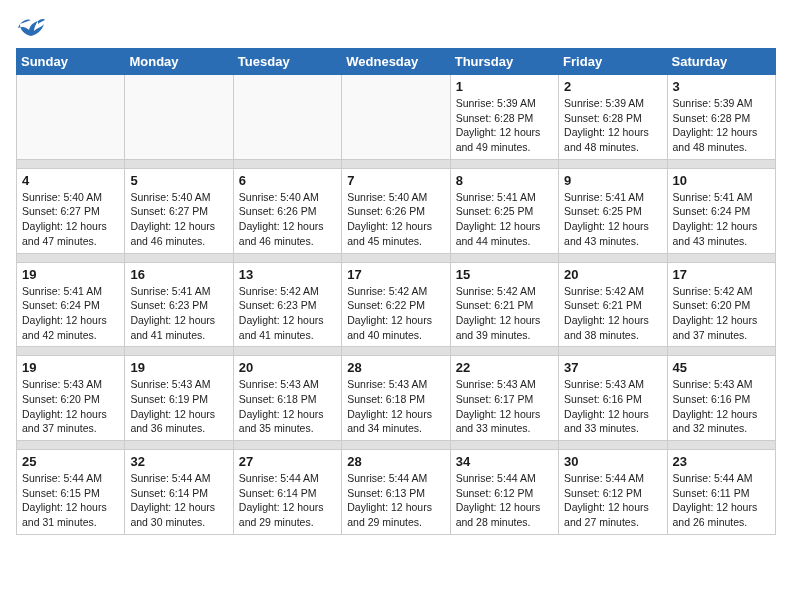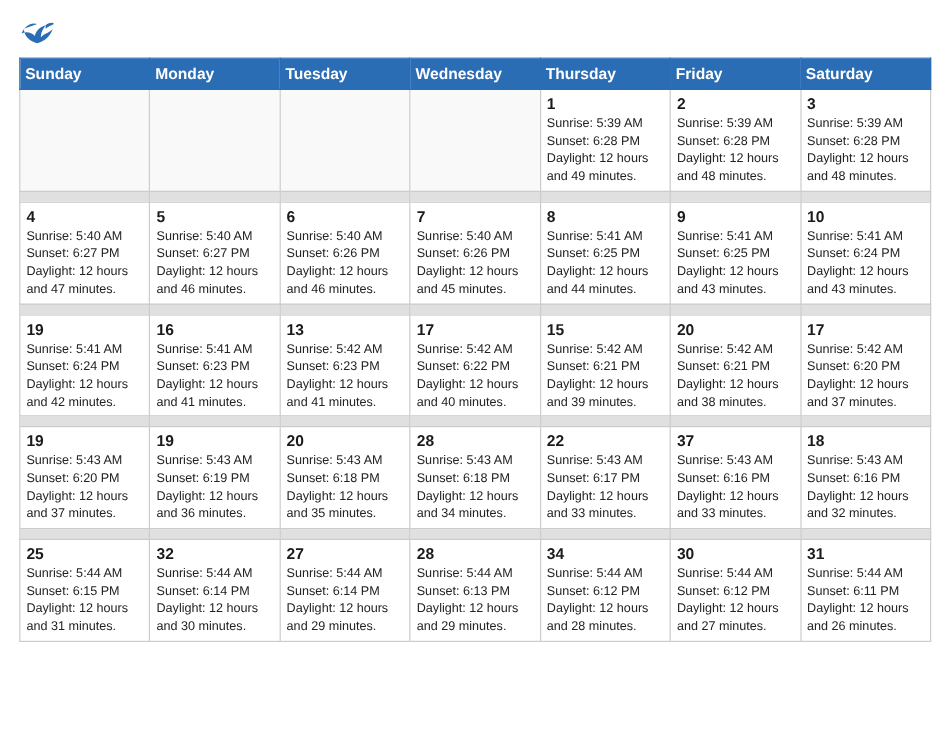--- a/index.html
+++ b/index.html
@@ -310,21 +310,21 @@
 and 33 minutes.</div>
         </td>
         <td>
           <span class="day-number">37</span>
           <div class="day-info" style="white-space: pre-line;">Sunrise: 5:43 AM
 Sunset: 6:16 PM
 Daylight: 12 hours
 and 33 minutes.</div>
         </td>
         <td>
-          <span class="day-number">18</span>
+          <span class="day-number">45</span>
           <div class="day-info" style="white-space: pre-line;">Sunrise: 5:43 AM
 Sunset: 6:16 PM
 Daylight: 12 hours
 and 32 minutes.</div>
         </td>
       </tr>
       <tr class="row-divider">
         <td></td>
         <td></td>
         <td></td>
@@ -370,21 +370,21 @@
 and 28 minutes.</div>
         </td>
         <td>
           <span class="day-number">30</span>
           <div class="day-info" style="white-space: pre-line;">Sunrise: 5:44 AM
 Sunset: 6:12 PM
 Daylight: 12 hours
 and 27 minutes.</div>
         </td>
         <td>
-          <span class="day-number">31</span>
+          <span class="day-number">23</span>
           <div class="day-info" style="white-space: pre-line;">Sunrise: 5:44 AM
 Sunset: 6:11 PM
 Daylight: 12 hours
 and 26 minutes.</div>
         </td>
       </tr>
     </tbody>
 </table>
 
 </body></html>

